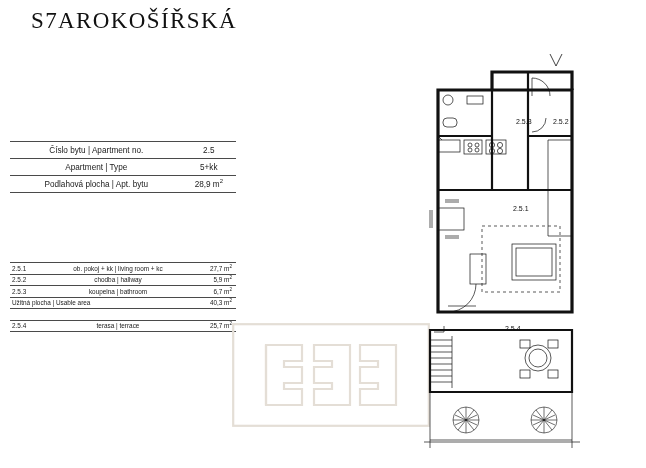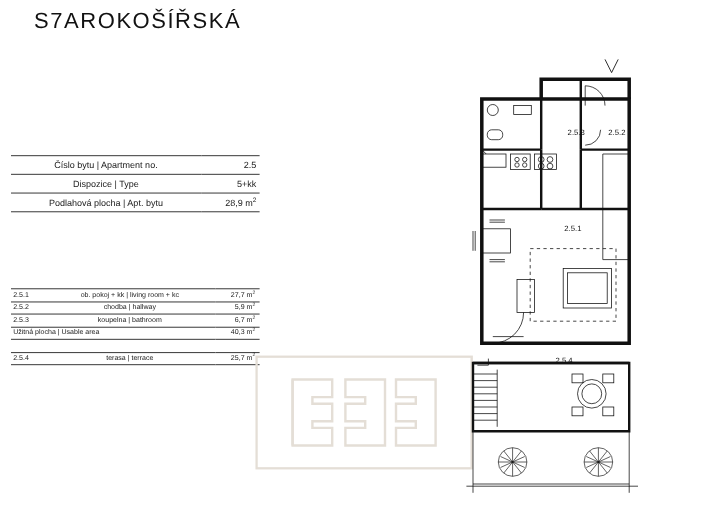--- a/index.html
+++ b/index.html
@@ -14,22 +14,22 @@
     overflow: hidden;
     font-family: "Liberation Sans", sans-serif;
     color: #1a1a1a;
   }
 
   
   #title {
     position: absolute;
     left: 31px;
     top: 8px;
-    font-family: Liberation Sans, sans-serif;
-    font-size: 20px;
+    font-family: Liberation Serif, serif;
+    font-size: 23px;
     letter-spacing: 1.4px;
     font-weight: 400;
     color: #111;
     white-space: nowrap;
   }
 
   
   #info-table {
     position: absolute;
     left: 10px;
@@ -40,21 +40,21 @@
   }
   #info-table tr { height: 17px; }
   #info-table td {
     border-top: 0.8px solid #4a4a4a;
     padding: 0 2px;
     vertical-align: middle;
     white-space: nowrap;
   }
   #info-table tr:last-child td { border-bottom: 0.8px solid #4a4a4a; }
   #info-table td.label { text-align: center; }
-  #info-table td.value { text-align: right; padding-right: 3px; }
+  #info-table td.value { text-align: center; padding-right: 3px; }
 
   
   #rooms-table {
     position: absolute;
     left: 10px;
     top: 262px;
     width: 226px;
     border-collapse: collapse;
     font-size: 6.4px;
   }
@@ -109,21 +109,21 @@
 
 <div id="title">S7AROKOŠÍŘSKÁ</div>
 
 <table id="info-table">
   <tbody>
     <tr>
       <td class="label">Číslo bytu | Apartment no.</td>
       <td class="value"><span>2.5</span></td>
     </tr>
     <tr>
-      <td class="label">Dispozice | Type</td>
+      <td class="label">Apartment | Type</td>
       <td class="value"><span>5+kk</span></td>
     </tr>
     <tr>
       <td class="label">Podlahová plocha | Apt. bytu</td>
       <td class="value"><span>28,9 m</span><sup>2</sup></td>
     </tr>
   </tbody>
 </table>
 
 <table id="rooms-table">

